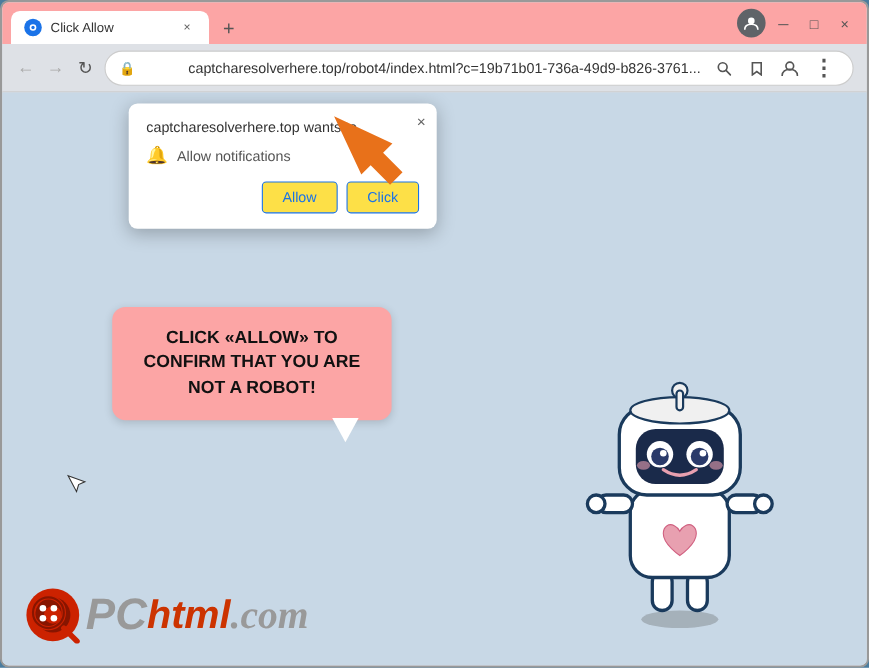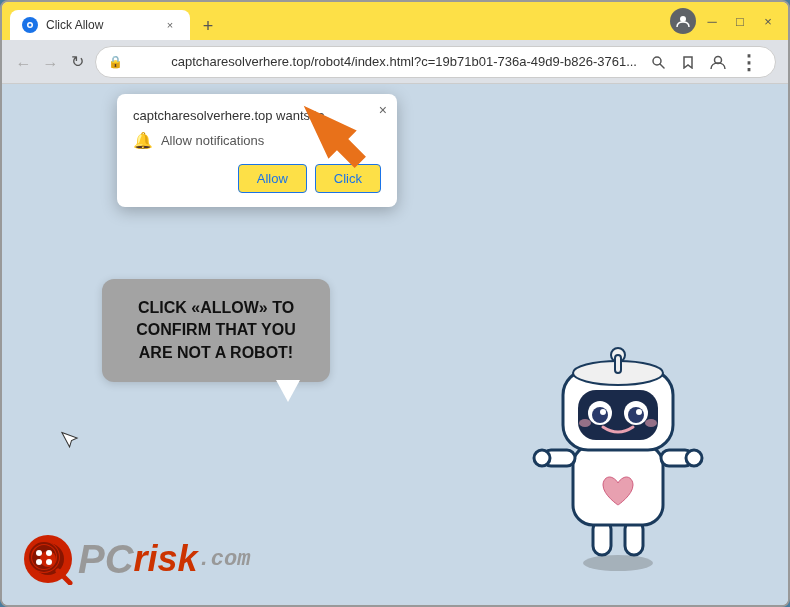--- a/index.html
+++ b/index.html
@@ -18,21 +18,21 @@
       background: #dee1e6;
       border: 2px solid #999;
       border-radius: 8px;
       overflow: hidden;
       display: flex;
       flex-direction: column;
     }
 
     
     .title-bar {
-      background: #fde047;
+      background: #fca5a5;
       height: 38px;
       display: flex;
       align-items: center;
       padding: 0 8px;
       gap: 4px;
     }
 
     .tab-area {
       display: flex;
       align-items: flex-end;
@@ -290,24 +290,24 @@
       top: 5px;
       left: 290px;
       z-index: 11;
     }
 
     
     .speech-bubble {
       position: absolute;
       top: 195px;
       left: 100px;
-      background: #a3a3a3;
+      background: #fca5a5;
       border-radius: 12px;
       padding: 18px 24px;
-      width: 228px;
+      width: 254px;
       box-shadow: 0 2px 8px rgba(0,0,0,0.15);
       text-align: center;
     }
 
     .speech-bubble::after {
       content: '';
       position: absolute;
       bottom: -20px;
       right: 30px;
       width: 0;
@@ -518,19 +518,19 @@
         <circle cx="22" cy="24" r="14" fill="none" stroke="#cc2200" stroke-width="4"></circle>
         <circle cx="22" cy="24" r="14" fill="none" stroke="#881500" stroke-width="2"></circle>
 
         <circle cx="17" cy="20" r="3" fill="white"></circle>
         <circle cx="27" cy="20" r="3" fill="white"></circle>
         <circle cx="17" cy="29" r="3" fill="white"></circle>
         <circle cx="27" cy="29" r="3" fill="white"></circle>
       </svg>
       <div style="display:flex; align-items:center;">
         <span class="pcrisk-pc" style="font-size:40px; font-weight:900; font-style:italic; color:#999; font-family:Arial,sans-serif;">PC</span>
-          <span class="pcrisk-risk" style="font-size:36px; font-weight:900; font-style:italic; color:#cc3300; font-family:Arial,sans-serif;">risk</span>
-          <span class="pcrisk-dot" style="font-size:22px; font-weight:700; font-style:italic; color:#999; font-family:Liberation Mono, monospace;">.com</span>
+          <span class="pcrisk-risk" style="font-size:36px; font-weight:900; font-style:italic; color:#cc3300; font-family:Arial,sans-serif;">html</span>
+          <span class="pcrisk-dot" style="font-size:36px; font-weight:700; font-style:italic; color:#999; font-family:Liberation Serif, serif;">.com</span>
       </div>
     </div>
 
   </div>
 </div>
 
 </body></html>

